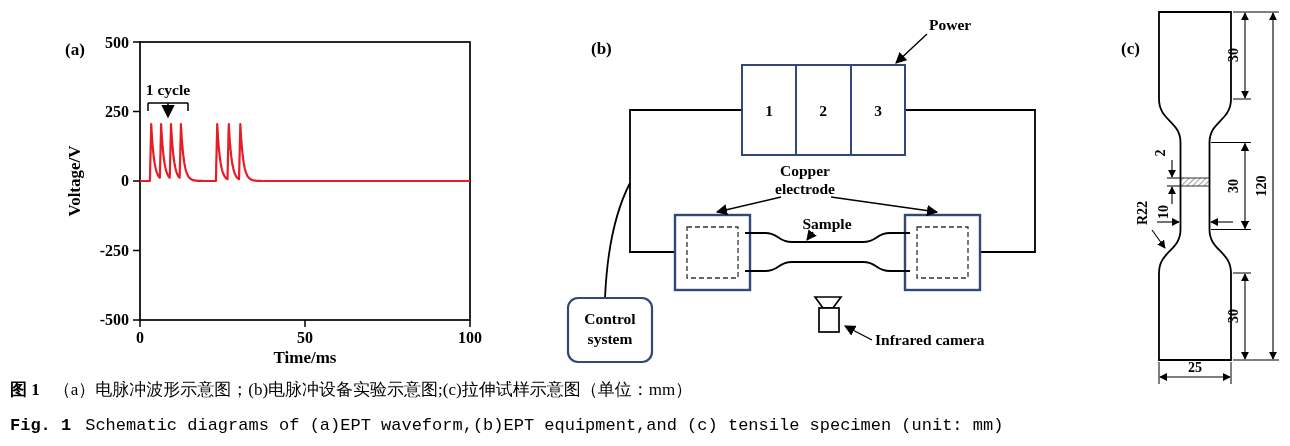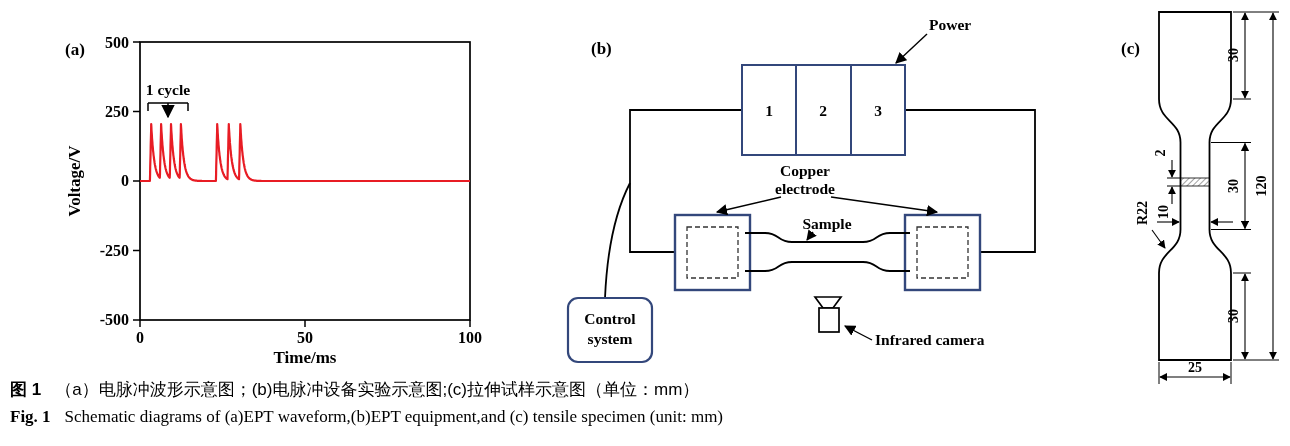--- a/index.html
+++ b/index.html
@@ -8,22 +8,22 @@
   svg{display:block;}
   svg text{font-family:"Liberation Serif",serif;fill:#000;}
   .ax-num{font-size:16px;font-weight:bold;}
   .ax-label{font-size:17px;font-weight:bold;}
   .p-label{font-size:17px;font-weight:bold;}
   .d-label{font-size:15.5px;font-weight:bold;}
   .dim-num{font-size:14px;font-weight:bold;}
   .wire{stroke:#000;stroke-width:1.8;fill:none;}
   .outline{stroke:#000;stroke-width:1.8;fill:#fff;}
   .caption-line{position:absolute;left:10px;white-space:nowrap;color:#000;}
-  .cap-zh{top:378px;font-size:17px;font-family:Liberation Sans, sans-serif;}
-  .cap-en{top:407px;font-size:17px;font-family:Liberation Serif, serif;text-align:right;}
+  .cap-zh{top:378px;font-size:17px;font-family:Liberation Serif, serif;}
+  .cap-en{top:416px;font-size:17px;font-family:Liberation Mono, monospace;text-align:right;}
   .cap-label{font-weight:bold;margin-right:14px;}
 </style>
 </head>
 <body>
 
 <div class="fig">
 
   <div class="panel" style="left:50px;top:5px;width:460px;height:368px;">
     <svg width="460" height="368" viewBox="0 0 460 368">
       <defs>

